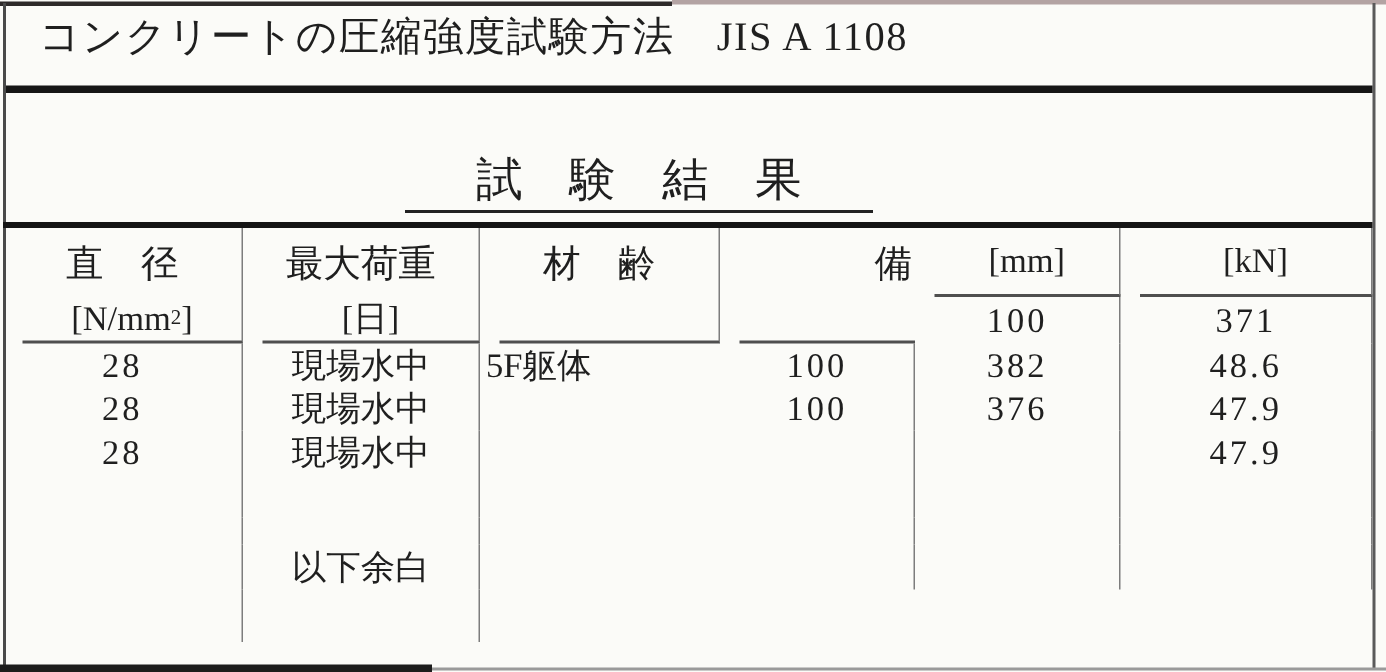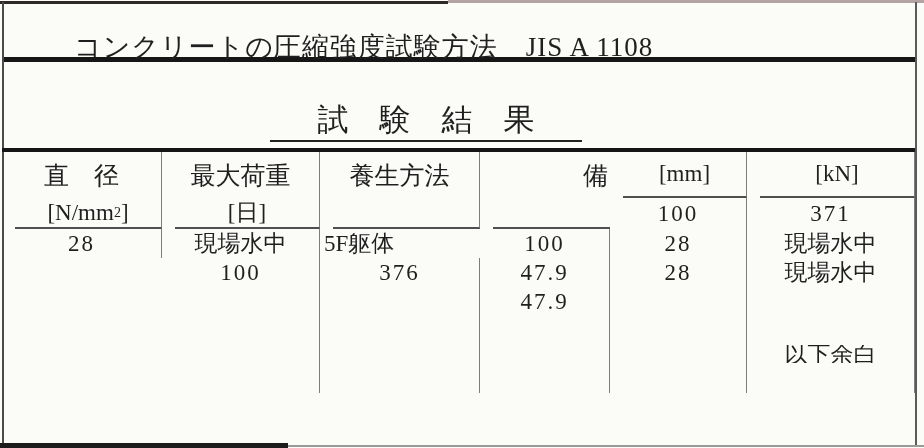--- a/index.html
+++ b/index.html
@@ -19,22 +19,22 @@
   .edge-right      { position:absolute; left:915px; top:2px; width:2px;  height:444px; background:#5a5a5a; }
   .edge-bottom-dark  { position:absolute; left:0;  top:443px; width:288px; height:5px; background:#1c1c1c; }
   .edge-bottom-light { position:absolute; left:288px; top:445px; width:636px; height:2px; background:#9a9a9a; }
 
   
   .title-box {
     position:absolute; left:4px; top:4px; width:911px; height:53px;
     border-bottom:5px solid #161616;
   }
   .title-text {
-    position:absolute; left:22px; top:25px;
-    font-size:27px; letter-spacing:1px; white-space:nowrap;margin-left:48px;
+    position:absolute; left:22px; top:2px;
+    font-size:27px; letter-spacing:1px; white-space:nowrap;
   }
 
   
   .section-title {
     position:absolute; left:270px; top:103px; width:312px;
     text-align:center; font-size:31px; line-height:34px;
     padding-bottom:3px; border-bottom:2px solid #222;
     white-space:nowrap;
   }
 
@@ -76,41 +76,43 @@
   <div class="title-box">
     <div class="title-text">コンクリートの圧縮強度試験方法　JIS A 1108</div>
   </div>
 
   <div class="section-title">試　験　結　果</div>
 
   <div class="tbl">
 
     <div class="cell hdr">直　径</div>
     <div class="cell hdr">最大荷重</div>
-    <div class="cell hdr">養生方法</div>
+    <div class="cell hdr">材　齢</div>
     <div class="cell hdr last remarks-hdr">備</div>
 
     <div class="cell unit unit-row">[mm]</div>
     <div class="cell unit unit-row">[kN]</div>
     <div class="cell unit unit-row">
       <span>[N/mm</span>
         <sup>2</sup>
         <span>]</span>
     </div>
     <div class="cell unit unit-row">[日]</div>
     <div class="cell unit unit-row"></div>
     <div class="cell unit unit-row last"></div>
 
     <div class="cell num">100</div>
     <div class="cell num">371</div>
     <div class="cell num">28</div>
     <div class="cell">現場水中</div>
     <div class="cell last remarks-cell">5F躯体</div>
 
     <div class="cell num">100</div>
+    <div class="cell num">382</div>
+    <div class="cell num">48.6</div>
     <div class="cell num">28</div>
     <div class="cell">現場水中</div>
     <div class="cell last remarks-cell"></div>
 
     <div class="cell num">100</div>
     <div class="cell num">376</div>
     <div class="cell num">47.9</div>
     <div class="cell num">28</div>
     <div class="cell">現場水中</div>
     <div class="cell last remarks-cell"></div>

